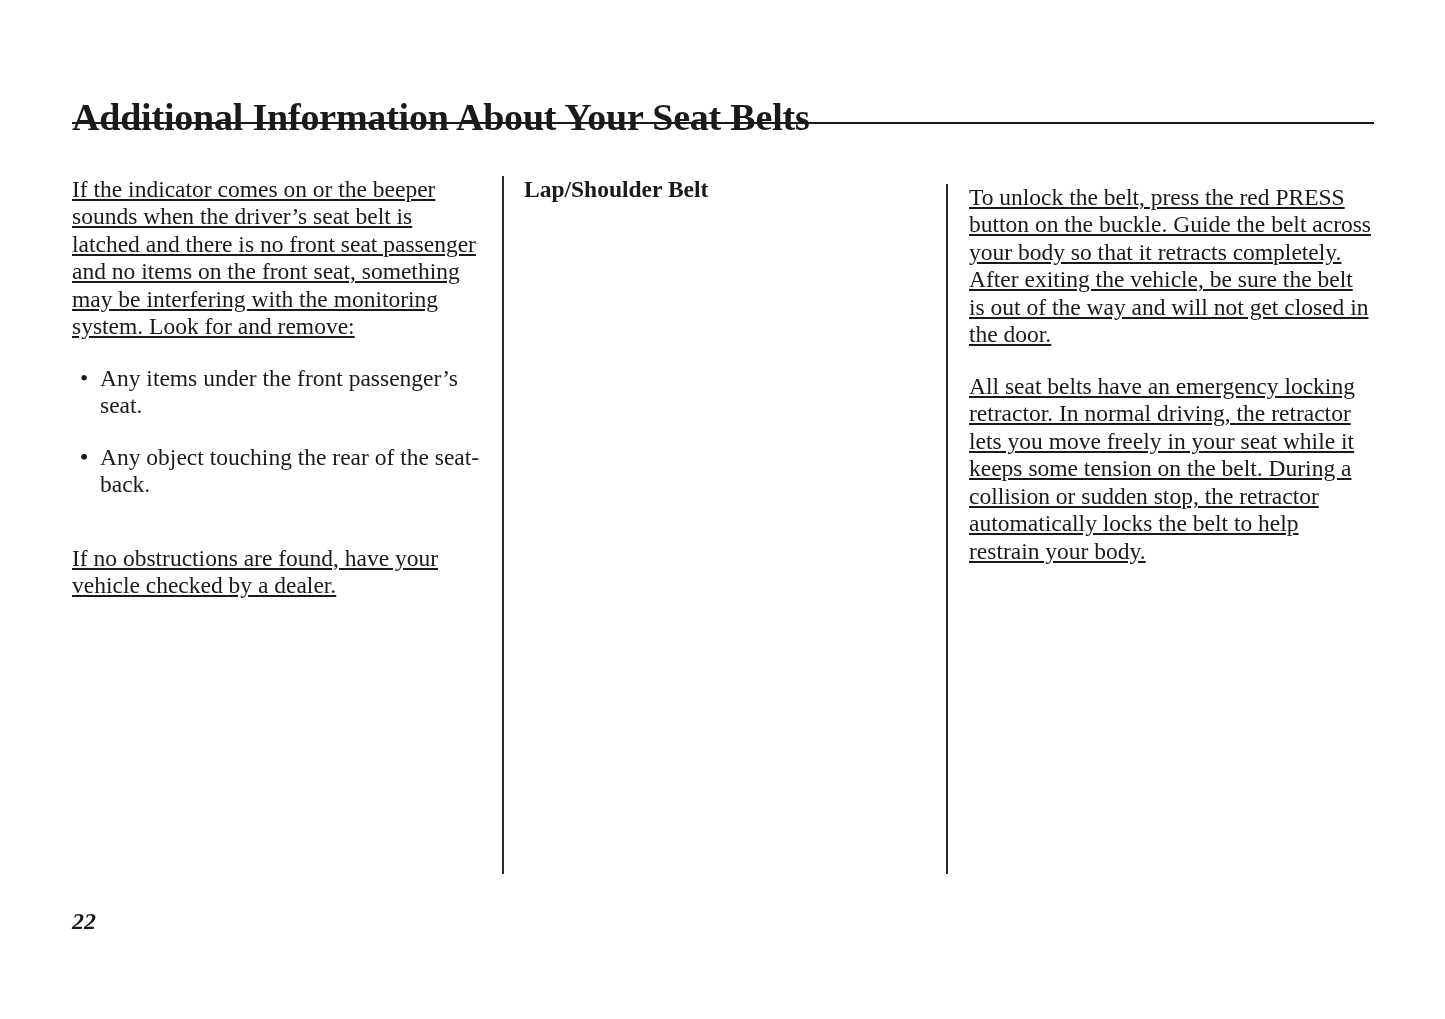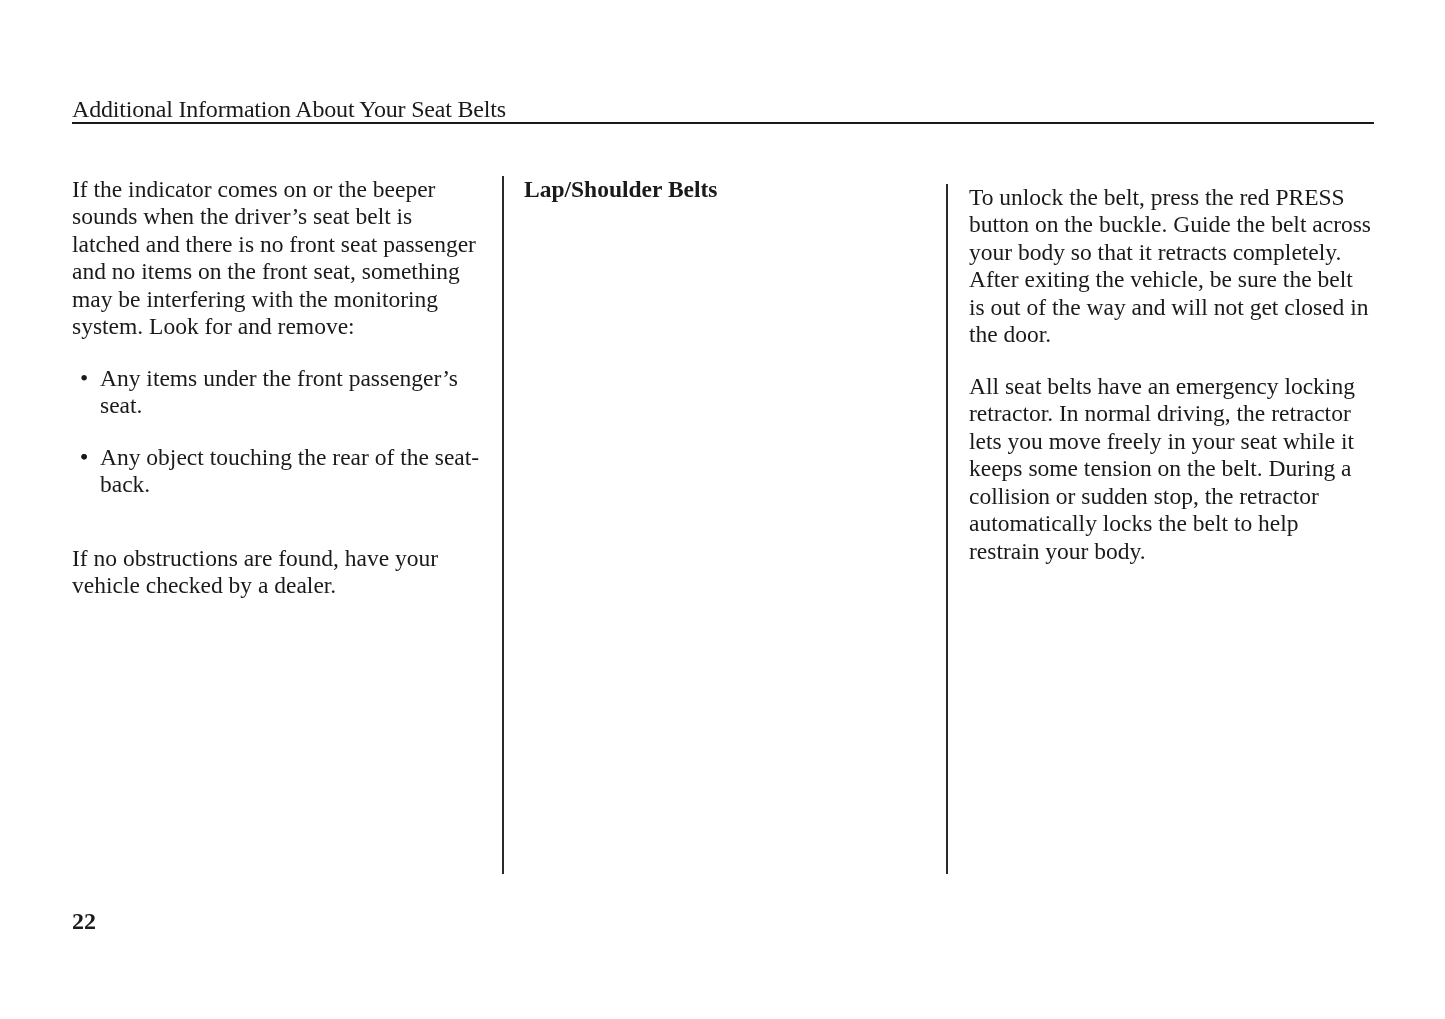--- a/index.html
+++ b/index.html
@@ -18,23 +18,23 @@
   .page {
     position: absolute;
     left: 0; top: 0;
     width: 1445px;
     height: 1019px;
     box-sizing: border-box;
   }
   .page-title {
     position: absolute;
     left: 72px;
-    top: 80px;
-    font-size: 24px;
-    font-weight: normal;
+    top: 72px;
+    font-size: 38px;
+    font-weight: bold;
     letter-spacing: -0.2px;
     line-height: 1.1;
     white-space: nowrap;
   }
   .title-rule {
     position: absolute;
     left: 72px;
     top: 122px;
     width: 1302px;
     height: 2px;
@@ -55,20 +55,21 @@
   }
   .col-1 { width: 430px; padding-right: 20px; }
   .col-2 { width: 444px; padding-left: 20px; padding-right: 20px; border-left: 2px solid #2a2a2a; }
   .col-3 { width: 428px; padding-left: 21px; border-left: 2px solid #2a2a2a; margin-top: 8px; }
 
   p {
     margin: 0 0 24px 0;
     font-size: 23.5px;
     line-height: 1.17;
     text-align: left;
+    text-decoration: underline;
   }
   p.tight { margin-bottom: 0; }
   .subhead {
     font-weight: bold;
     font-size: 23.5px;
     line-height: 1.17;
     margin: 0;
   }
   ul.bullets {
     list-style: none;
@@ -90,20 +91,21 @@
     font-size: 23.5px;
     line-height: 1.17;
   }
   .spacer-sm { height: 24px; }
   .page-number {
     position: absolute;
     left: 72px;
     top: 908px;
     font-size: 24px;
     font-weight: bold;
+    font-style: italic;
   }
 </style>
 </head>
 <body>
 
 <div class="page">
 
   <h1 class="page-title">Additional Information About Your Seat Belts</h1>
   <div class="title-rule"></div>
 
@@ -122,21 +124,21 @@
         <li>
           <span class="dot">•</span>
           <span>Any object touching the rear of the seat-back.</span>
         </li>
       </ul>
       <div class="spacer-sm"></div>
       <p class="tight">If no obstructions are found, have your vehicle checked by a dealer.</p>
     </div>
 
     <div class="col col-2">
-      <div class="subhead">Lap/Shoulder Belts</div>
+      <div class="subhead">Lap/Shoulder Belt</div>
     </div>
 
     <div class="col col-3">
       <p>To unlock the belt, press the red PRESS button on the buckle. Guide the belt across your body so that it retracts completely. After exiting the vehicle, be sure the belt is out of the way and will not get closed in the door.</p>
       <p class="tight">All seat belts have an emergency locking retractor. In normal driving, the retractor lets you move freely in your seat while it keeps some tension on the belt. During a collision or sudden stop, the retractor automatically locks the belt to help restrain your body.</p>
     </div>
 
   </div>
 
   <div class="page-number">22</div>

